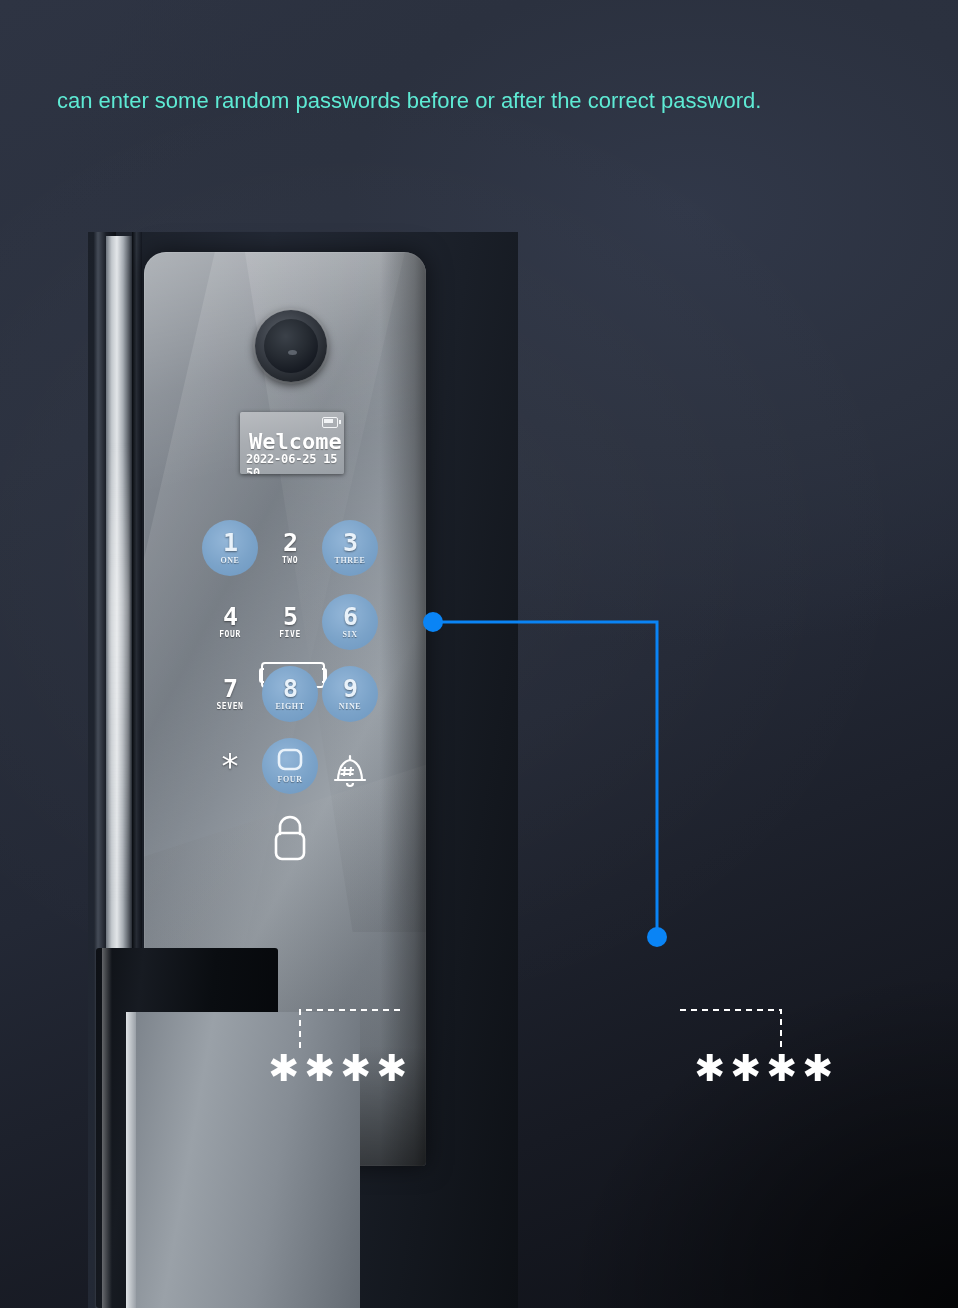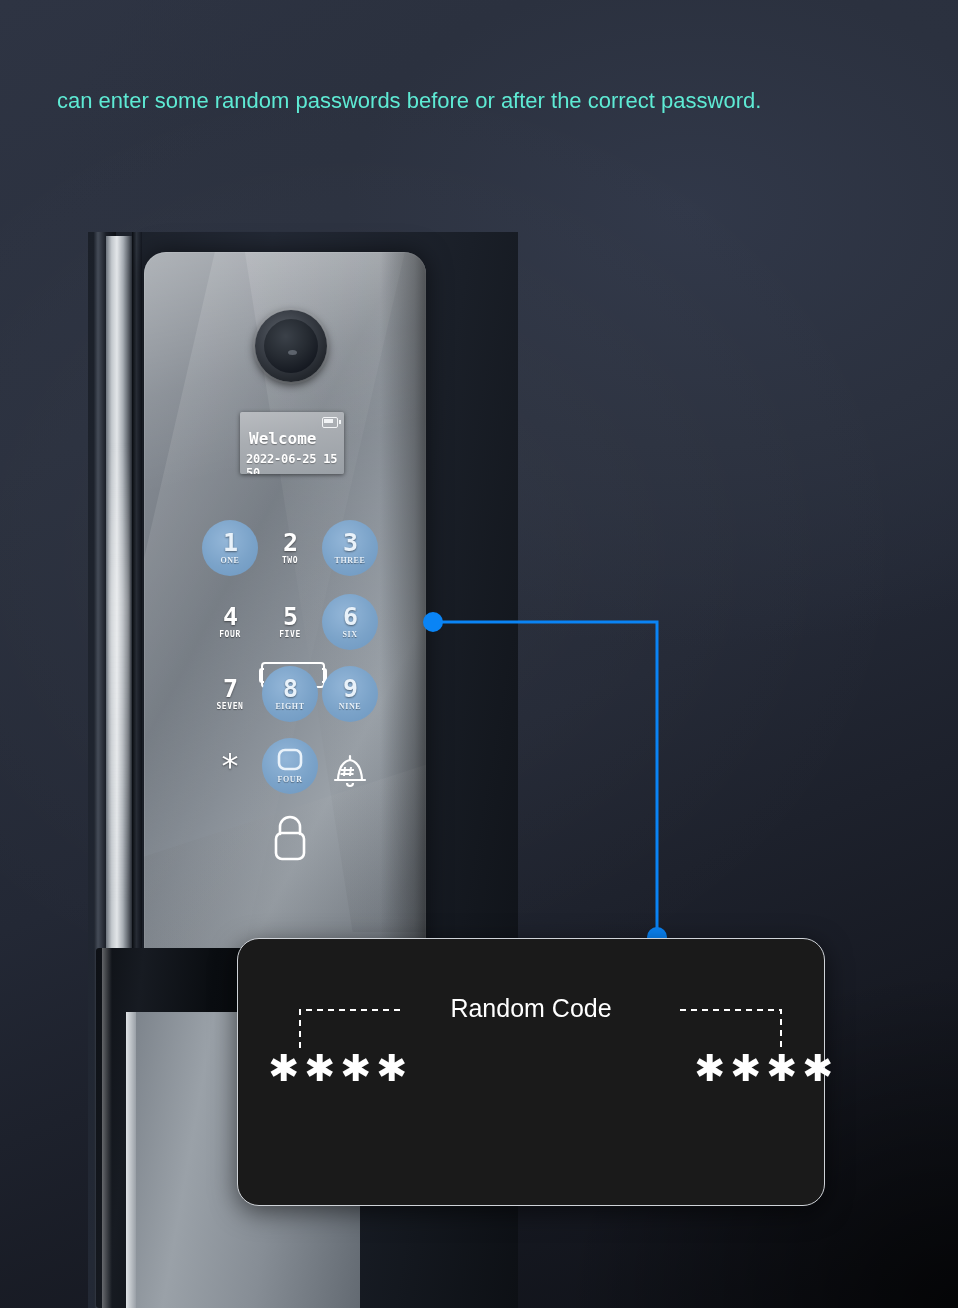--- a/index.html
+++ b/index.html
@@ -128,21 +128,21 @@
   .lcd-batt{
     position:absolute;right:6px;top:5px;width:14px;height:9px;
     border:1.5px solid #f2f4f6;border-radius:2px;
   }
   .lcd-batt:after{
     content:"";position:absolute;right:-4px;top:2px;width:2px;height:4px;background:#f2f4f6;
   }
   .lcd-batt-fill{position:absolute;left:1px;top:1px;width:9px;height:4px;background:#f2f4f6;}
   .lcd-welcome{
     position:absolute;left:9px;top:17px;
-    color:#ffffff;font-family:"DejaVu Sans Mono",monospace;font-size:16px;font-weight:700;
+    color:#ffffff;font-family:"DejaVu Sans Mono",monospace;font-size:22px;font-weight:700;
     letter-spacing:0px;text-shadow:0 1px 1px rgba(0,0,0,.35);
   }
   .lcd-datetime{
     position:absolute;left:6px;top:40px;
     color:#ffffff;font-family:"DejaVu Sans Mono",monospace;font-size:12px;font-weight:700;
     letter-spacing:-.2px;text-shadow:0 1px 1px rgba(0,0,0,.3);
   }
 
   
   .keypad{position:absolute;left:196px;top:516px;width:190px;height:340px;}
@@ -364,23 +364,20 @@
   </div>
   <div class="handle-base"></div>
   <div class="handle-base-edge"></div>
 
   <svg class="connector">
     <polyline points="437,622 657,622 657,937" fill="none" stroke="#0a84f5" stroke-width="3"></polyline>
   </svg>
   <div class="dot" style="left:423px;top:612px;"></div>
   <div class="dot" style="left:647px;top:927px;"></div>
 
-  <div class="panel">
-    <div class="panel-title">Random Code</div>
-  </div>
 
   <svg class="connector">
     <polyline points="300,1048 300,1010 403,1010" fill="none" stroke="#ffffff" stroke-width="2" stroke-dasharray="6 5"></polyline>
     <polyline points="680,1010 781,1010 781,1048" fill="none" stroke="#ffffff" stroke-width="2" stroke-dasharray="6 5"></polyline>
   </svg>
 
   <div class="stars-left">✱✱✱✱</div>
   <div class="stars-right">✱✱✱✱</div>
 
 </div>

